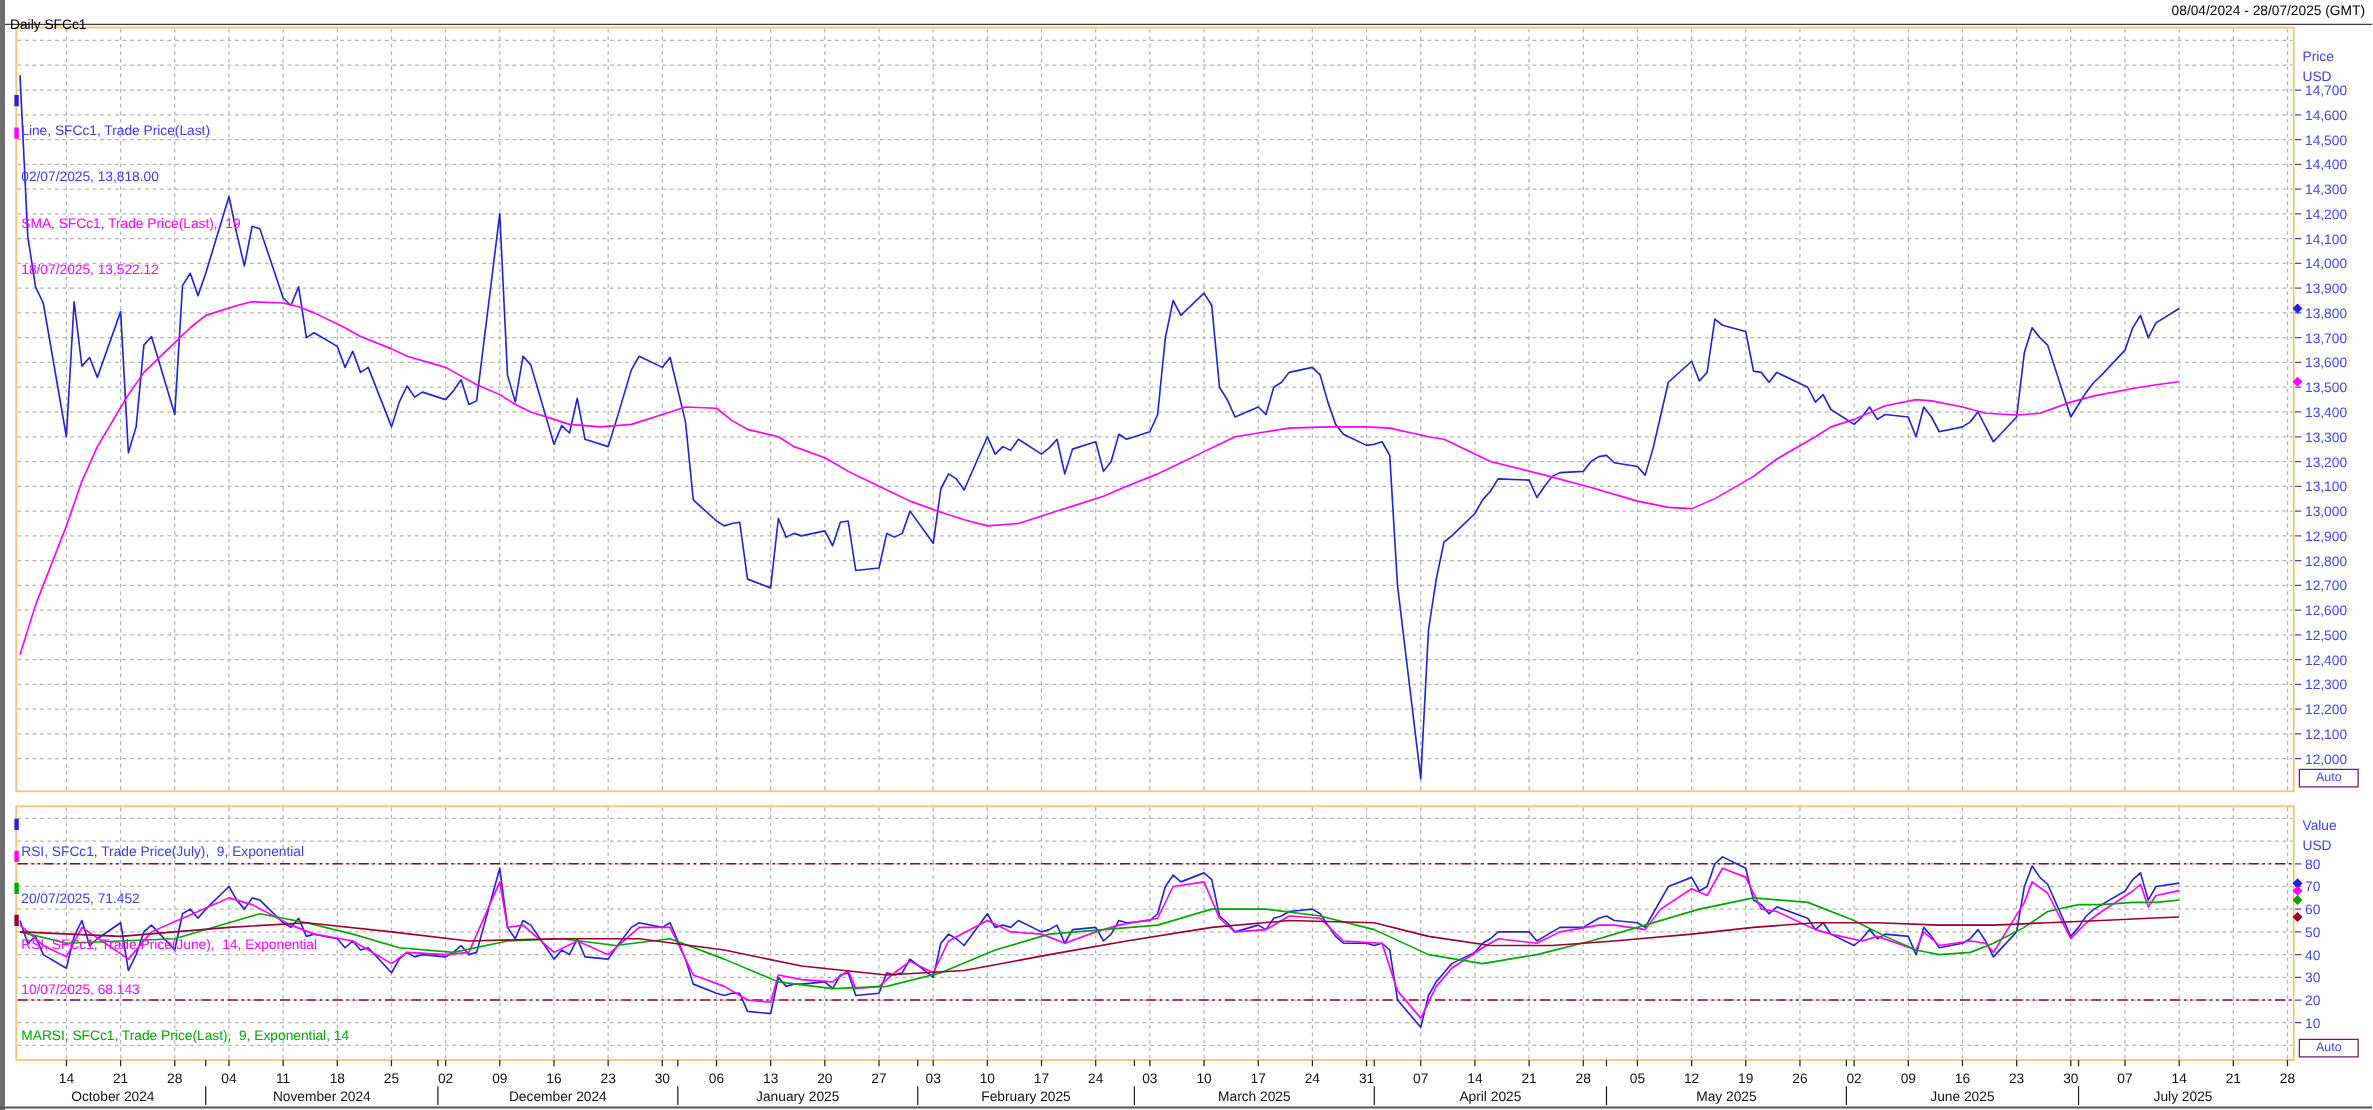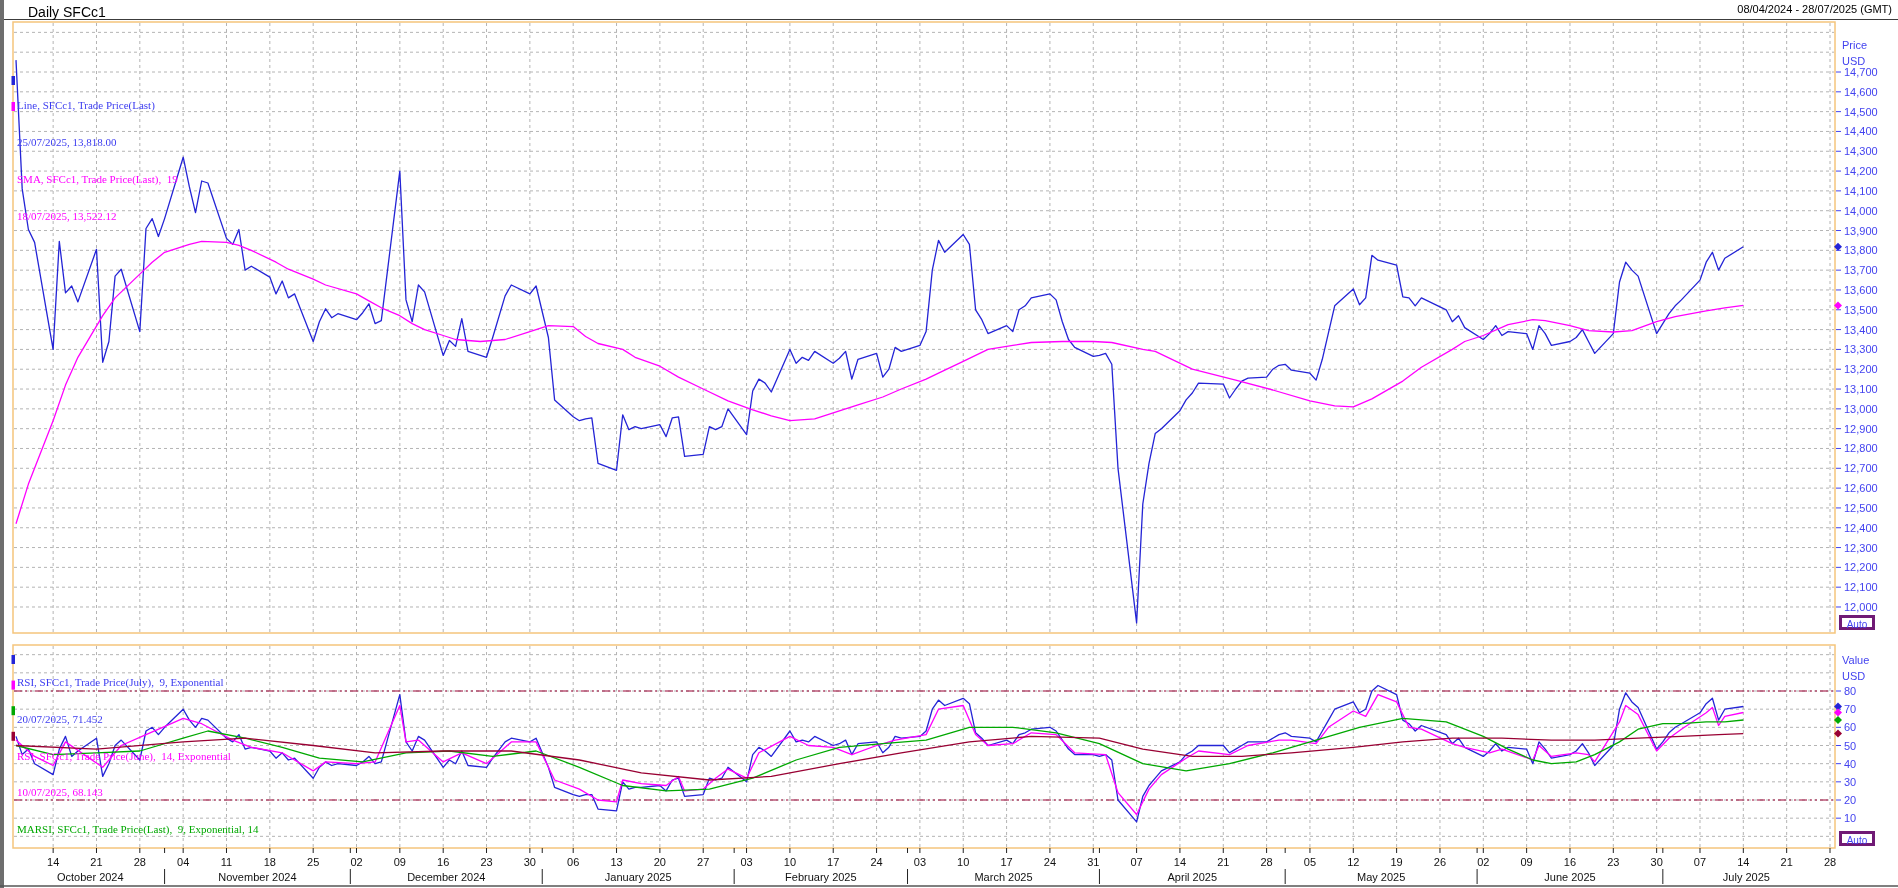--- a/index.html
+++ b/index.html
@@ -1,28 +1,28 @@
 <!DOCTYPE html>
 <html><head>
 <meta charset="utf-8">
 <style>
   html,body{margin:0;padding:0;background:#fff;}
   .screen{position:relative;width:1898px;height:888px;background:#ffffff;overflow:hidden;
           font-family:"Liberation Sans",sans-serif;}
   #chart{position:absolute;left:0;top:0;}
   svg text{font-family:"Liberation Sans",sans-serif;}
-  .title-left{position:absolute;left:8px;top:4px;font-size:14px;color:#000;margin-left:20px;}
+  .title-left{position:absolute;left:8px;top:14px;font-size:11px;color:#000;}
   .title-right{position:absolute;right:6px;top:3px;font-size:11px;color:#000;}
-  .legend{position:absolute;font-size:11px;white-space:pre;font-family:Liberation Serif, serif;}
+  .legend{position:absolute;font-size:11px;white-space:pre;}
   .legend-price{left:17px;top:75px;}
   .legend-rsi{left:17px;top:652px;}
   .lrow{height:13px;line-height:13px;}
   .legend-rsi .lrow{height:12.8px;line-height:12.8px;}
-  .auto-btn{position:absolute;left:1839px;width:36px;height:15px;box-sizing:border-box;
-            border:3px solid #701a75;color:#4343ef;background:#fff;font-size:10px;
+  .auto-btn{position:absolute;left:1839px;width:48px;height:15px;box-sizing:border-box;
+            border:1px solid #701a75;color:#4343ef;background:#fff;font-size:10px;
             line-height:13px;text-align:center;cursor:pointer;}
   .grid{stroke:#b4b4b4;stroke-dasharray:3 3;stroke-width:1;}
   .thresh{stroke:#990033;stroke-width:1.2;stroke-dasharray:8 3 2 3 2 3;}
   .panelborder{fill:none;stroke:#f5c57c;stroke-width:1.5;}
   .tickline{stroke:#4343ef;stroke-width:1;}
   .axislabel{fill:#4343ef;font-size:11px;}
   .axistick{stroke:#222;stroke-width:1;}
   .daylabel,.monthlabel{fill:#111;font-size:11px;}
 </style>
 </head>
@@ -368,21 +368,21 @@
       <rect x="11.5" y="680.6" width="3.5" height="9" fill="#ff00ff"></rect>
       <rect x="11.5" y="706.2" width="3.5" height="9" fill="#00a800"></rect>
       <rect x="11.5" y="731.8" width="3.5" height="9" fill="#990033"></rect>
     </svg>
 
   <div class="title-left">Daily SFCc1</div>
   <div class="title-right">08/04/2024 - 28/07/2025 (GMT)</div>
 
   <div class="legend legend-price">
     <div class="lrow" style="color: rgb(60, 60, 240);">Line, SFCc1, Trade Price(Last)</div>
-    <div class="lrow" style="color: rgb(60, 60, 240);">25/07/2025, 13,818.00</div>
+    <div class="lrow" style="color: rgb(60, 60, 240);">02/07/2025, 13,818.00</div>
     <div class="lrow" style="color: rgb(255, 0, 255);">SMA, SFCc1, Trade Price(Last),  19</div>
     <div class="lrow" style="color: rgb(255, 0, 255);">18/07/2025, 13,522.12</div>
   </div>
 
   <div class="legend legend-rsi">
     <div class="lrow" style="color: rgb(60, 60, 240);">RSI, SFCc1, Trade Price(July),  9, Exponential</div>
     <div class="lrow" style="color: rgb(60, 60, 240);">20/07/2025, 71.452</div>
     <div class="lrow" style="color: rgb(255, 0, 255);">RSI, SFCc1, Trade Price(June),  14, Exponential</div>
     <div class="lrow" style="color: rgb(255, 0, 255);">10/07/2025, 68.143</div>
     <div class="lrow" style="color: rgb(0, 168, 0);">MARSI, SFCc1, Trade Price(Last),  9, Exponential, 14</div>

